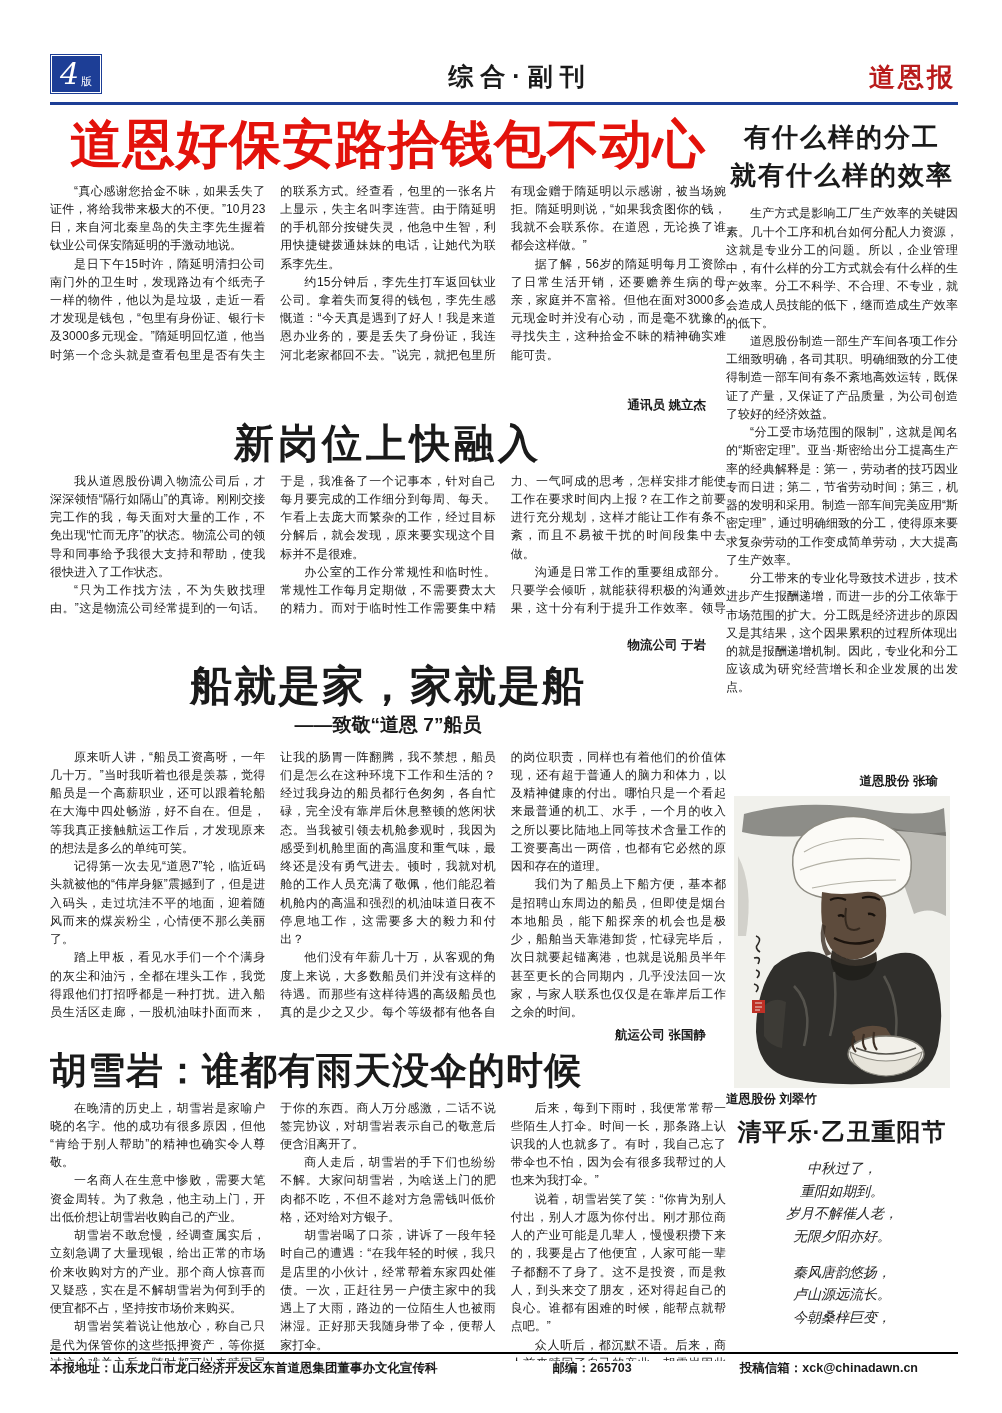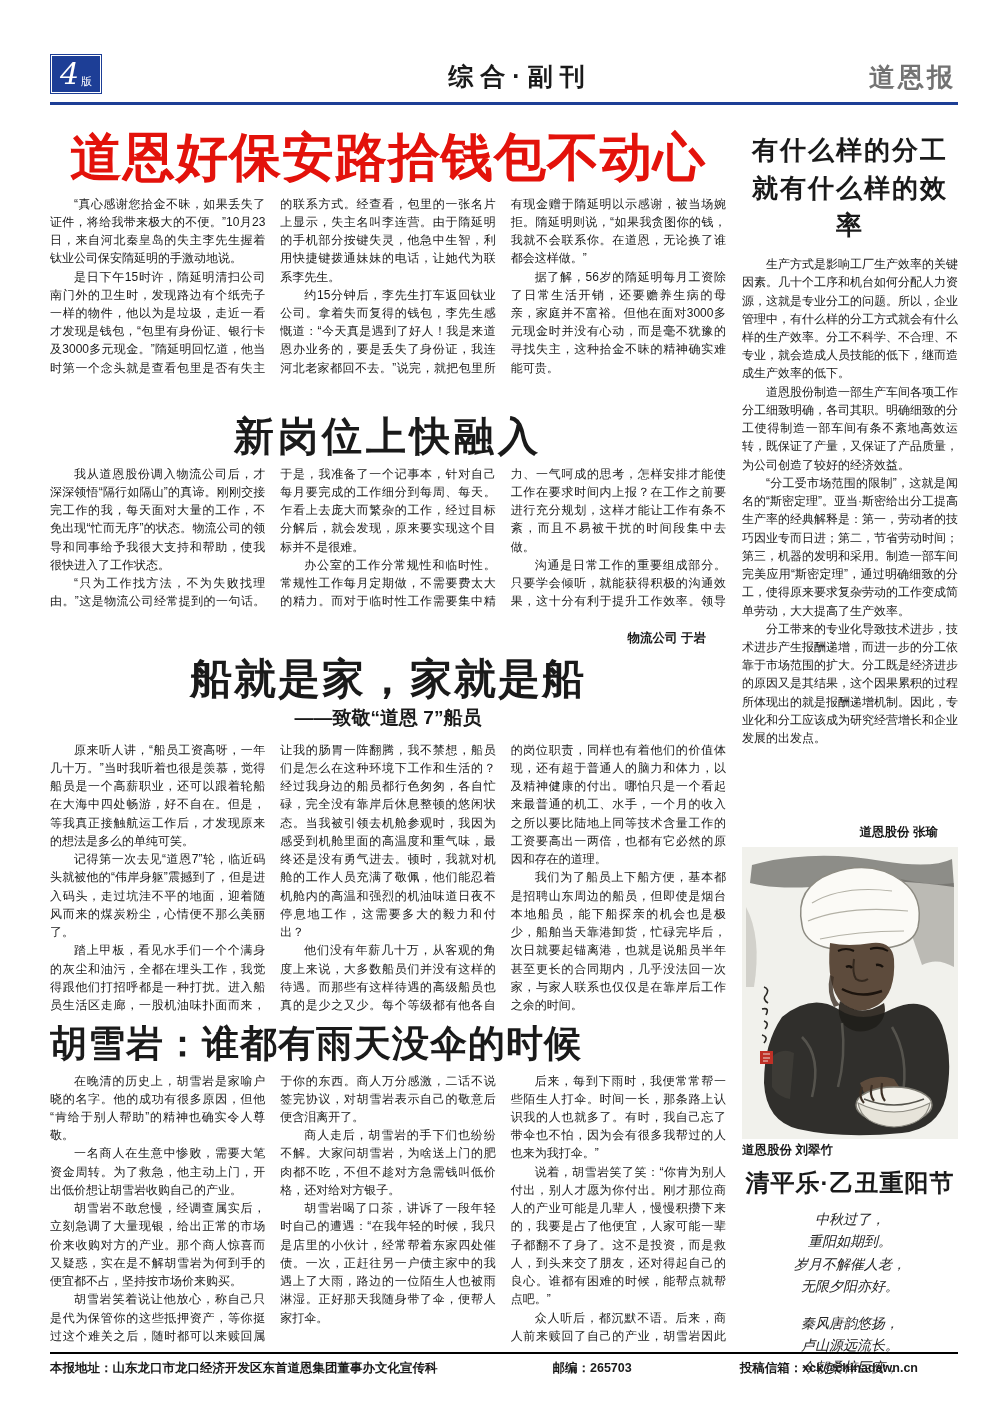--- a/index.html
+++ b/index.html
@@ -16,28 +16,28 @@
     background:#1d3e96; color:#fff; display:flex; align-items:center; justify-content:center;
     border:1px solid #1d3e96; box-shadow:0 0 0 1px #fff inset;
   }
   .pagenum .num { font-family:"DejaVu Serif", serif; font-style:italic; font-size:30px; line-height:1; }
   .pagenum .ban { font-size:11px; margin:14px 0 0 2px; }
   .section-title {
     position:absolute; left:0; right:0; top:8px; text-align:center;
     font-size:25px; font-weight:bold; letter-spacing:7px;padding-left:32px;
   }
   .masthead {
-    position:absolute; right:2px; top:8px; color:#737373;
+    position:absolute; right:2px; top:8px; color:#b91c1c;
     font-size:26px; font-weight:bold; letter-spacing:3px;
     font-family:Liberation Sans, sans-serif;
   }
   .hdr-rule { border-top:3px solid #1d3e96; margin-top:4px; }
 
   
-  .content { display:flex; gap:16px; height:1248px; overflow:hidden; margin-top:21px; }
+  .content { display:flex; gap:0; height:1248px; overflow:hidden; margin-top:8px; }
   .main-col { width:676px; flex:0 0 676px; }
   .side-col { flex:1; }
 
   
   .h-red {
     color:#e3120b; font-size:52px; font-weight:900; text-align:center;
     letter-spacing:1px; line-height:1.05; margin:4px 0 10px 0; white-space:nowrap;
   }
   .h2 { font-size:40px; font-weight:900; text-align:center; letter-spacing:4px; margin:8px 0 8px 0; line-height:1.05;}
   .h3 { font-size:42px; font-weight:900; text-align:center; letter-spacing:2px; margin:10px 0 2px 0; line-height:1.05;}
@@ -97,20 +97,21 @@
     <div class="main-col">
 
       <section>
         <h1 class="h-red">道恩好保安路拾钱包不动心</h1>
         <div class="body3 a1">
           <p>“真心感谢您拾金不昧，如果丢失了证件，将给我带来极大的不便。”10月23日，来自河北秦皇岛的失主李先生握着钛业公司保安隋延明的手激动地说。</p>
           <p>是日下午15时许，隋延明清扫公司南门外的卫生时，发现路边有个纸壳子一样的物件，他以为是垃圾，走近一看才发现是钱包，“包里有身份证、银行卡及3000多元现金。”隋延明回忆道，他当时第一个念头就是查看包里是否有失主的联系方式。经查看，包里的一张名片上显示，失主名叫李连营。由于隋延明的手机部分按键失灵，他急中生智，利用快捷键拨通妹妹的电话，让她代为联系李先生。</p>
           <p>约15分钟后，李先生打车返回钛业公司。拿着失而复得的钱包，李先生感慨道：“今天真是遇到了好人！我是来道恩办业务的，要是丢失了身份证，我连河北老家都回不去。”说完，就把包里所有现金赠于隋延明以示感谢，被当场婉拒。隋延明则说，“如果我贪图你的钱，我就不会联系你。在道恩，无论换了谁都会这样做。”</p>
           <p>据了解，56岁的隋延明每月工资除了日常生活开销，还要赡养生病的母亲，家庭并不富裕。但他在面对3000多元现金时并没有心动，而是毫不犹豫的寻找失主，这种拾金不昧的精神确实难能可贵。</p>
         </div>
+        <p class="byline">通讯员  姚立杰</p>
       </section>
 
       <section>
         <h2 class="h2">新岗位上快融入</h2>
         <div class="body3 a2">
           <p>我从道恩股份调入物流公司后，才深深领悟“隔行如隔山”的真谛。刚刚交接完工作的我，每天面对大量的工作，不免出现“忙而无序”的状态。物流公司的领导和同事给予我很大支持和帮助，使我很快进入了工作状态。</p>
           <p>“只为工作找方法，不为失败找理由。”这是物流公司经常提到的一句话。于是，我准备了一个记事本，针对自己每月要完成的工作细分到每周、每天。乍看上去庞大而繁杂的工作，经过目标分解后，就会发现，原来要实现这个目标并不是很难。</p>
           <p>办公室的工作分常规性和临时性。常规性工作每月定期做，不需要费太大的精力。而对于临时性工作需要集中精力、一气呵成的思考，怎样安排才能使工作在要求时间内上报？在工作之前要进行充分规划，这样才能让工作有条不紊，而且不易被干扰的时间段集中去做。</p>
           <p>沟通是日常工作的重要组成部分。只要学会倾听，就能获得积极的沟通效果，这十分有利于提升工作效率。领导布置某项任务之后，先领会领导意图，明确预期结果和行动方式，这很重要。只有当你真正明白了要做什么，怎么去做的时候，再去行动，工作效率自然就提高了。</p>
 
@@ -122,20 +123,21 @@
         <h2 class="h3">船就是家，家就是船</h2>
         <div class="h3sub">——致敬“道恩 7”船员</div>
         <div class="body3 a3">
           <p>原来听人讲，“船员工资高呀，一年几十万。”当时我听着也很是羡慕，觉得船员是一个高薪职业，还可以跟着轮船在大海中四处畅游，好不自在。但是，等我真正接触航运工作后，才发现原来的想法是多么的单纯可笑。</p>
           <p>记得第一次去见“道恩7”轮，临近码头就被他的“伟岸身躯”震撼到了，但是进入码头，走过坑洼不平的地面，迎着随风而来的煤炭粉尘，心情便不那么美丽了。</p>
           <p>踏上甲板，看见水手们一个个满身的灰尘和油污，全都在埋头工作，我觉得跟他们打招呼都是一种打扰。进入船员生活区走廊，一股机油味扑面而来，让我的肠胃一阵翻腾，我不禁想，船员们是怎么在这种环境下工作和生活的？经过我身边的船员都行色匆匆，各自忙碌，完全没有靠岸后休息整顿的悠闲状态。当我被引领去机舱参观时，我因为感受到机舱里面的高温度和重气味，最终还是没有勇气进去。顿时，我就对机舱的工作人员充满了敬佩，他们能忍着机舱内的高温和强烈的机油味道日夜不停息地工作，这需要多大的毅力和付出？</p>
           <p>他们没有年薪几十万，从客观的角度上来说，大多数船员们并没有这样的待遇。而那些有这样待遇的高级船员也真的是少之又少。每个等级都有他各自的岗位职责，同样也有着他们的价值体现，还有超于普通人的脑力和体力，以及精神健康的付出。哪怕只是一个看起来最普通的机工、水手，一个月的收入之所以要比陆地上同等技术含量工作的工资要高出一两倍，也都有它必然的原因和存在的道理。</p>
           <p>我们为了船员上下船方便，基本都是招聘山东周边的船员，但即使是烟台本地船员，能下船探亲的机会也是极少，船舶当天靠港卸货，忙碌完毕后，次日就要起锚离港，也就是说船员半年甚至更长的合同期内，几乎没法回一次家，与家人联系也仅仅是在靠岸后工作之余的时间。</p>
 
         </div>
+        <p class="byline">航运公司  张国静</p>
       </section>
 
       <section>
         <h2 class="h4">胡雪岩：谁都有雨天没伞的时候</h2>
         <div class="body3 a4">
           <p>在晚清的历史上，胡雪岩是家喻户晓的名字。他的成功有很多原因，但他“肯给于别人帮助”的精神也确实令人尊敬。</p>
           <p>一名商人在生意中惨败，需要大笔资金周转。为了救急，他主动上门，开出低价想让胡雪岩收购自己的产业。</p>
           <p>胡雪岩不敢怠慢，经调查属实后，立刻急调了大量现银，给出正常的市场价来收购对方的产业。那个商人惊喜而又疑惑，实在是不解胡雪岩为何到手的便宜都不占，坚持按市场价来购买。</p>
           <p>胡雪岩笑着说让他放心，称自己只是代为保管你的这些抵押资产，等你挺过这个难关之后，随时都可以来赎回属于你的东西。商人万分感激，二话不说签完协议，对胡雪岩表示自己的敬意后便含泪离开了。</p>
           <p>商人走后，胡雪岩的手下们也纷纷不解。大家问胡雪岩，为啥送上门的肥肉都不吃，不但不趁对方急需钱叫低价格，还对给对方银子。</p>

